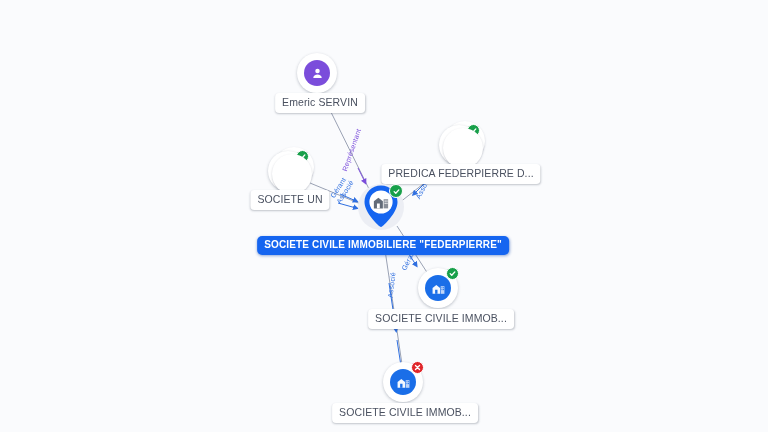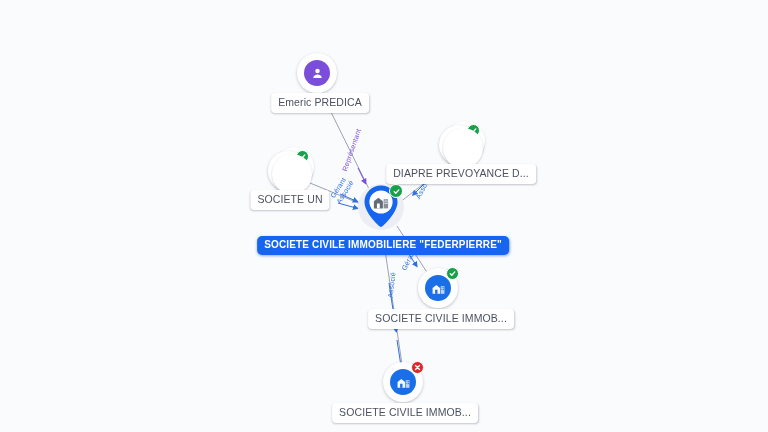--- a/index.html
+++ b/index.html
@@ -198,21 +198,21 @@
   <div class="node" style="left:320px; top:76px;">
     <div class="disc">
       <div class="inner person">
         <svg width="15" height="15" viewBox="0 0 24 24" fill="#ffffff">
           <circle cx="12" cy="8" r="3.6"></circle>
           <path d="M5.2 19.2c0-3.7 3.1-5.7 6.8-5.7s6.8 2 6.8 5.7z"></path>
         </svg>
       </div>
     </div>
   </div>
-  <div class="label" style="left:320px; top:93px;">Emeric PREDICA</div>
+  <div class="label" style="left:320px; top:93px;">Emeric SERVIN</div>
 
   <div class="node stack" style="left:291px; top:174px;">
     <div class="disc">
       <div class="inner company">
         <svg width="15" height="15" viewBox="0 0 24 24" fill="#ffffff">
           <path d="M2.5 20.5V11l6-4.6 6 4.6v9.5z" opacity=".95"></path>
           <path d="M15.5 20.5V8.3h6v12.2z" opacity=".72"></path>
           <rect x="16.8" y="10" width="1.5" height="1.6" fill="#1a6ee8"></rect>
           <rect x="19.2" y="10" width="1.5" height="1.6" fill="#1a6ee8"></rect>
           <rect x="16.8" y="13" width="1.5" height="1.6" fill="#1a6ee8"></rect>
@@ -242,21 +242,21 @@
           <rect x="6.6" y="14" width="3.8" height="6.5" fill="#1a6ee8"></rect>
         </svg>
       </div>
       <div class="badge ok">
         <svg width="7" height="7" viewBox="0 0 24 24" fill="none" stroke="#ffffff" stroke-width="4.5" stroke-linecap="round" stroke-linejoin="round">
           <path d="M4 12.5l5.5 5.5L20 6.5"></path>
         </svg>
       </div>
     </div>
   </div>
-  <div class="label" style="left:461px; top:164px;">DIAPRE PREVOYANCE D...</div>
+  <div class="label" style="left:461px; top:164px;">PREDICA FEDERPIERRE D...</div>
 
   <div class="node" style="left:384px; top:211px;">
     <div class="pin-wrap">
       <div class="pin-halo"></div>
       <svg class="pin-svg" width="52" height="60" viewBox="0 0 52 60">
         <path d="M26 3.5c-9.1 0-16.5 7.4-16.5 16.5 0 10.6 13.1 22.6 15.4 24.6.6.55 1.6.55 2.2 0
                  2.3-2 15.4-14 15.4-24.6C42.5 10.9 35.1 3.5 26 3.5z" fill="#1565f0"></path>
         <circle cx="26" cy="20" r="11.6" fill="#ffffff"></circle>
       </svg>
       <div style="position:absolute; left:17px; top:11px;">

